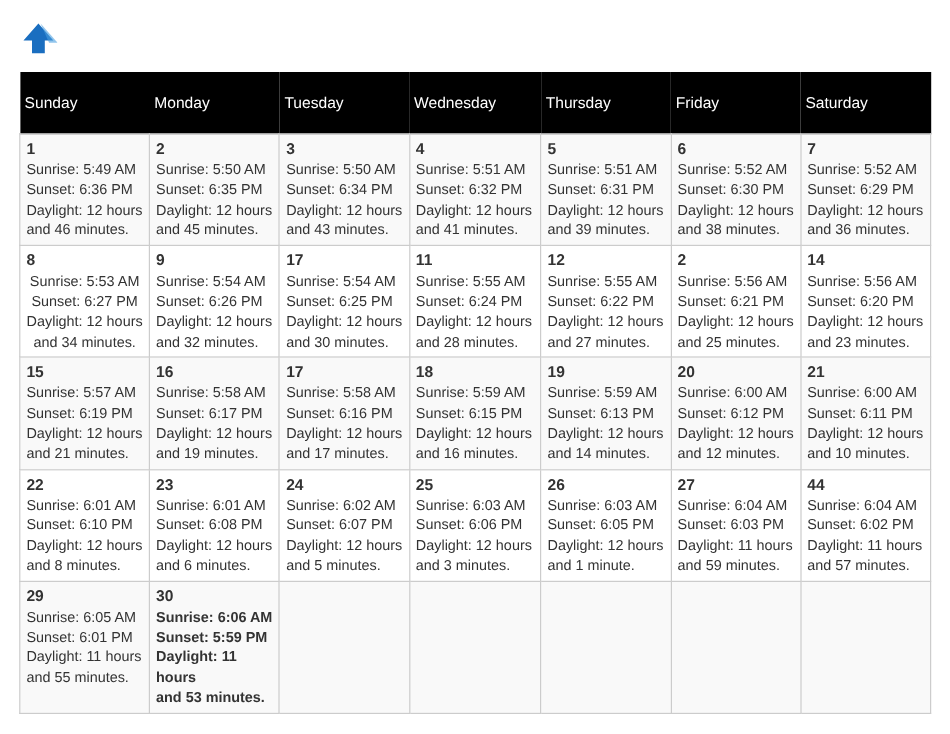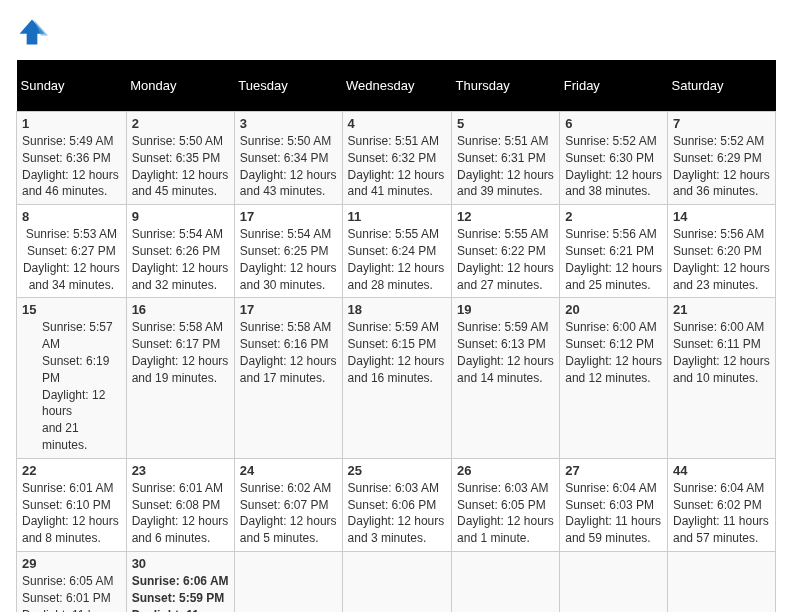--- a/index.html
+++ b/index.html
@@ -224,21 +224,21 @@
           <span class="day-number">14</span>
           <div class="day-detail" style="white-space: pre-line;">Sunrise: 5:56 AM
 Sunset: 6:20 PM
 Daylight: 12 hours
 and 23 minutes.</div>
         </td>
       </tr>
       <tr>
         <td>
           <span class="day-number">15</span>
-          <div class="day-detail" style="white-space: pre-line; margin-left: 20px;">Sunrise: 5:57 AM
+          <div class="day-detail" style="white-space: pre-line;">Sunrise: 5:57 AM
 Sunset: 6:19 PM
 Daylight: 12 hours
 and 21 minutes.</div>
         </td>
         <td>
           <span class="day-number">16</span>
           <div class="day-detail" style="white-space: pre-line;">Sunrise: 5:58 AM
 Sunset: 6:17 PM
 Daylight: 12 hours
 and 19 minutes.</div>

